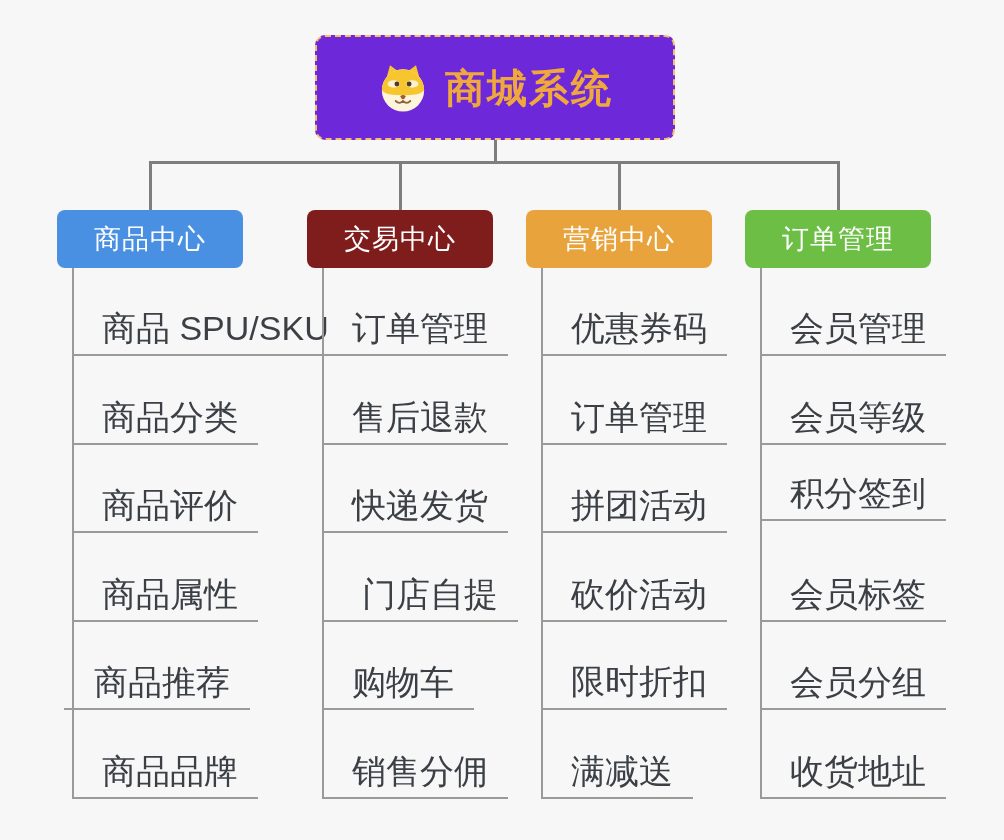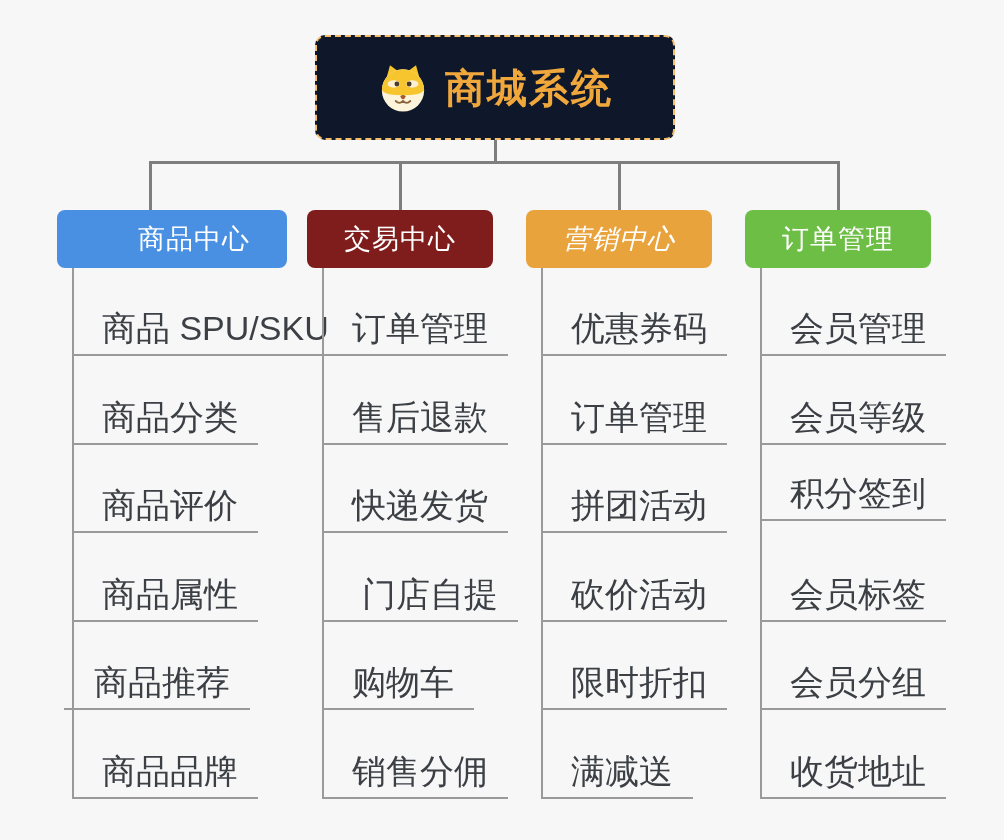--- a/index.html
+++ b/index.html
@@ -79,21 +79,21 @@
     color: #3C4045;
     padding: 0 20px 8px 30px;
     border-bottom: 2px solid #9A9A9A;
   }
 </style>
 </head>
 <body>
 
 <div class="canvas" style="background: rgb(247, 247, 248);">
 
-  <div class="root-node" style="border-color: rgb(245, 190, 107); background: #0f172a;">
+  <div class="root-node" style="border-color: rgb(245, 190, 107); background: #6d28d9;">
     <span class="dog-icon">
       <svg width="52" height="52" viewBox="0 0 64 64" aria-hidden="true">
         <path d="M11 22 L16 4 L28 13 Z" fill="#F7C52D"></path>
         <path d="M53 22 L48 4 L36 13 Z" fill="#F7C52D"></path>
         <circle cx="32" cy="35" r="26" fill="#FDF4DC"></circle>
         <path d="M6 35 a26 26 0 0 1 52 0 q-5 6 -26 6 q-21 0 -26 -6 Z" fill="#F7C52D"></path>
         <ellipse cx="20.5" cy="27" rx="7.5" ry="4.6" fill="#FBF0D2"></ellipse>
         <ellipse cx="43.5" cy="27" rx="7.5" ry="4.6" fill="#FBF0D2"></ellipse>
         <circle cx="24.5" cy="27" r="3" fill="#4A3B2A"></circle>
         <circle cx="39.5" cy="27" r="3" fill="#4A3B2A"></circle>
@@ -102,21 +102,21 @@
       </svg>
     </span>
     <span class="root-title" style="color: rgb(240, 167, 60);">商城系统</span>
   </div>
 
   <div class="conn root-stem" style="background: rgb(126, 126, 126);"></div>
   <div class="conn h-bar" style="background: rgb(126, 126, 126);"></div>
 
   <div id="branches">
       <div class="conn drop" style="left: 148.5px; background: rgb(126, 126, 126);"></div>
-      <div class="branch-header" style="left: 57px; background: rgb(74, 144, 226); padding-left: 44px;">
+      <div class="branch-header" style="left: 57px; background: rgb(74, 144, 226);">
         <span>商品中心</span>
       </div>
       <div class="trunk" style="left: 72px; background: rgb(154, 154, 154);"></div>
       <div class="leaf-item" style="left: 72px; top: 356px; border-bottom-color: rgb(154, 154, 154);">商品 SPU/SKU</div>
       <div class="leaf-item" style="left: 72px; top: 444.6px; border-bottom-color: rgb(154, 154, 154);">商品分类</div>
       <div class="leaf-item" style="left: 72px; top: 533.2px; border-bottom-color: rgb(154, 154, 154);">商品评价</div>
       <div class="leaf-item" style="left: 72px; top: 621.8px; border-bottom-color: rgb(154, 154, 154);">商品属性</div>
       <div class="leaf-item" style="left: 64px; top: 710.4px; border-bottom-color: rgb(154, 154, 154);">商品推荐</div>
       <div class="leaf-item" style="left: 72px; top: 799px; border-bottom-color: rgb(154, 154, 154);">商品品牌</div>
       <div class="conn drop" style="left: 398.5px; background: rgb(126, 126, 126);"></div>
@@ -124,29 +124,29 @@
         <span>交易中心</span>
       </div>
       <div class="trunk" style="left: 322px; background: rgb(154, 154, 154);"></div>
       <div class="leaf-item" style="left: 322px; top: 356px; border-bottom-color: rgb(154, 154, 154);">订单管理</div>
       <div class="leaf-item" style="left: 322px; top: 444.6px; border-bottom-color: rgb(154, 154, 154);">售后退款</div>
       <div class="leaf-item" style="left: 322px; top: 533.2px; border-bottom-color: rgb(154, 154, 154); padding-left: 30px;">快递发货</div>
       <div class="leaf-item" style="left: 322px; top: 621.8px; border-bottom-color: rgb(154, 154, 154); padding-left: 40px;">门店自提</div>
       <div class="leaf-item" style="left: 322px; top: 710.4px; border-bottom-color: rgb(154, 154, 154);">购物车</div>
       <div class="leaf-item" style="left: 322px; top: 799px; border-bottom-color: rgb(154, 154, 154);">销售分佣</div>
       <div class="conn drop" style="left: 617.5px; background: rgb(126, 126, 126);"></div>
-      <div class="branch-header" style="left: 526px; background: rgb(232, 163, 61); font-style: italic;">
+      <div class="branch-header" style="left: 526px; background: rgb(232, 163, 61);">
         <span>营销中心</span>
       </div>
       <div class="trunk" style="left: 541px; background: rgb(154, 154, 154);"></div>
       <div class="leaf-item" style="left: 541px; top: 356px; border-bottom-color: rgb(154, 154, 154);">优惠券码</div>
       <div class="leaf-item" style="left: 541px; top: 444.6px; border-bottom-color: rgb(154, 154, 154);">订单管理</div>
       <div class="leaf-item" style="left: 541px; top: 533.2px; border-bottom-color: rgb(154, 154, 154);">拼团活动</div>
       <div class="leaf-item" style="left: 541px; top: 621.8px; border-bottom-color: rgb(154, 154, 154);">砍价活动</div>
-      <div class="leaf-item" style="left: 541px; top: 710.4px; border-bottom-color: rgb(154, 154, 154);">限时折扣</div>
+      <div class="leaf-item" style="left: 541px; top: 710.4px; border-bottom-color: rgb(154, 154, 154); font-family: Liberation Serif, serif;">限时折扣</div>
       <div class="leaf-item" style="left: 541px; top: 799px; border-bottom-color: rgb(154, 154, 154);">满减送</div>
       <div class="conn drop" style="left: 836.5px; background: rgb(126, 126, 126);"></div>
       <div class="branch-header" style="left: 745px; background: rgb(108, 190, 69);">
         <span>订单管理</span>
       </div>
       <div class="trunk" style="left: 760px; background: rgb(154, 154, 154);"></div>
       <div class="leaf-item" style="left: 760px; top: 356px; border-bottom-color: rgb(154, 154, 154);">会员管理</div>
       <div class="leaf-item" style="left: 760px; top: 444.6px; border-bottom-color: rgb(154, 154, 154);">会员等级</div>
       <div class="leaf-item" style="left: 760px; top: 521px; border-bottom-color: rgb(154, 154, 154);">积分签到</div>
       <div class="leaf-item" style="left: 760px; top: 621.8px; border-bottom-color: rgb(154, 154, 154);">会员标签</div>

